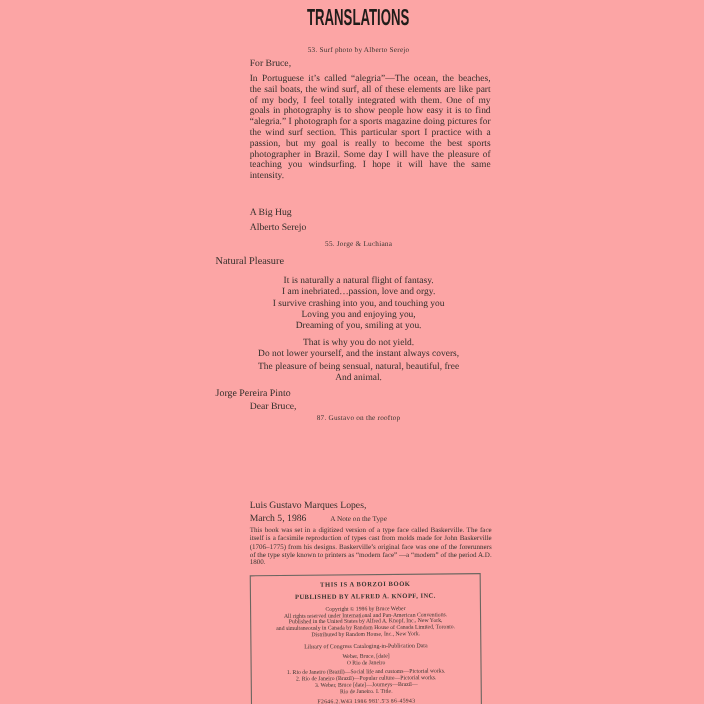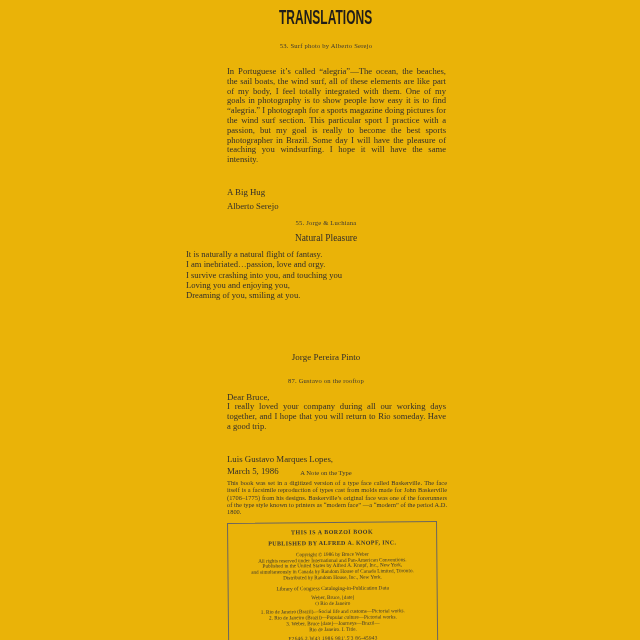--- a/index.html
+++ b/index.html
@@ -6,21 +6,21 @@
   body {
     width: 640px; height: 640px;
     background: #ffffff;
     overflow: hidden;
     font-family: "Liberation Serif", serif;
     color: #332f2b;
   }
   .page {
     position: relative;
     width: 640px; height: 640px;
-    background: #eab308;
+    background: #fca5a5;
     overflow: hidden;
   }
   .abs { position: absolute; }
 
   .book-title {
     top: 5px; left: 0; width: 640px;
     text-align: center;
   }
   .book-title span {
     display: inline-block;
@@ -56,34 +56,35 @@
     font-family: Liberation Serif, serif;
   }
 
   .plain-line {
     left: 227px; width: 219px;
     font-size: 8.8px;
   }
 
   .center-head {
     left: 196px; width: 260px;
-    text-align: center;
+    text-align: left;
     font-size: 9.4px;
   }
 
   .stanza {
     left: 186px; width: 280px;
+    text-align: center;
     font-size: 8.6px;
     line-height: 10.3px;
     white-space: pre-line;
   }
 
   .center-sig {
     left: 196px; width: 260px;
-    text-align: center;
+    text-align: left;
     font-size: 9px;
   }
 
   .sig-block {
     left: 227px; width: 219px;
     font-size: 8.8px;
     line-height: 11.5px;
     white-space: pre-line;
   }
 
@@ -148,36 +149,40 @@
 </head>
 <body>
 
 <div class="page">
 
   <div class="abs book-title">
     <span>TRANSLATIONS</span>
   </div>
 
   <div class="abs caption" style="top:42px">53. Surf photo by Alberto Serejo</div>
+  <div class="abs salutation" style="top:52px">For Bruce,</div>
   <div class="abs para" style="top:67px">In Portuguese it’s called “alegria”—The ocean, the beaches, the sail boats, the wind surf, all of these elements are like part of my body, I feel totally integrated with them. One of my goals in photography is to show people how easy it is to find “alegria.” I photograph for a sports magazine doing pictures for the wind surf section. This particular sport I practice with a passion, but my goal is really to become the best sports photographer in Brazil. Some day I will have the pleasure of teaching you windsurfing. I hope it will have the same intensity.</div>
   <div class="abs plain-line" style="top:201px">Alberto Serejo</div>
   <div class="abs plain-line" style="top:187px">A Big Hug</div>
 
   <div class="abs caption" style="top:219px">55. Jorge &amp; Luchiana</div>
   <div class="abs center-head" style="top:233px">Natural Pleasure</div>
   <div class="abs stanza" style="top:249px">It is naturally a natural flight of fantasy.
 I am inebriated…passion, love and orgy.
 I survive crashing into you, and touching you
 Loving you and enjoying you,
 Dreaming of you, smiling at you.</div>
+  <div class="abs stanza" style="top:306px">That is why you do not yield.
+Do not lower yourself, and the instant always covers,
+The pleasure of being sensual, natural, beautiful, free
+And animal.</div>
   <div class="abs center-sig" style="top:352px">Jorge Pereira Pinto</div>
 
   <div class="abs caption" style="top:377px">87. Gustavo on the rooftop</div>
-  <div class="abs salutation" style="top:392px">Dear Bruce,</div>
-  <div class="abs para" style="top:402px">I really loved your company during all our working days together, and I hope that you will return to Rio someday. Have a good trip.</div>
+  <div class="abs salutation" style="top:364px">Dear Bruce,</div>
   <div class="abs sig-block" style="top:454px">Luis Gustavo Marques Lopes,
 March 5, 1986</div>
 
   <div class="abs note-head" style="top:469px">A Note on the Type</div>
   <div class="abs note-body" style="top:479px">This book was set in a digitized version of a type face called Baskerville. The face itself is a facsimile reproduction of types cast from molds made for John Baskerville (1706–1775) from his designs. Baskerville’s original face was one of the forerunners of the type style known to printers as “modern face” —a “modern” of the period A.D. 1800.</div>
 
   <div class="abs colophon-box">
     <div class="colo-line1">THIS IS A BORZOI BOOK</div>
     <div class="colo-line2">PUBLISHED BY ALFRED A. KNOPF, INC.</div>
     <div class="colo-copyright">Copyright © 1986 by Bruce Weber

